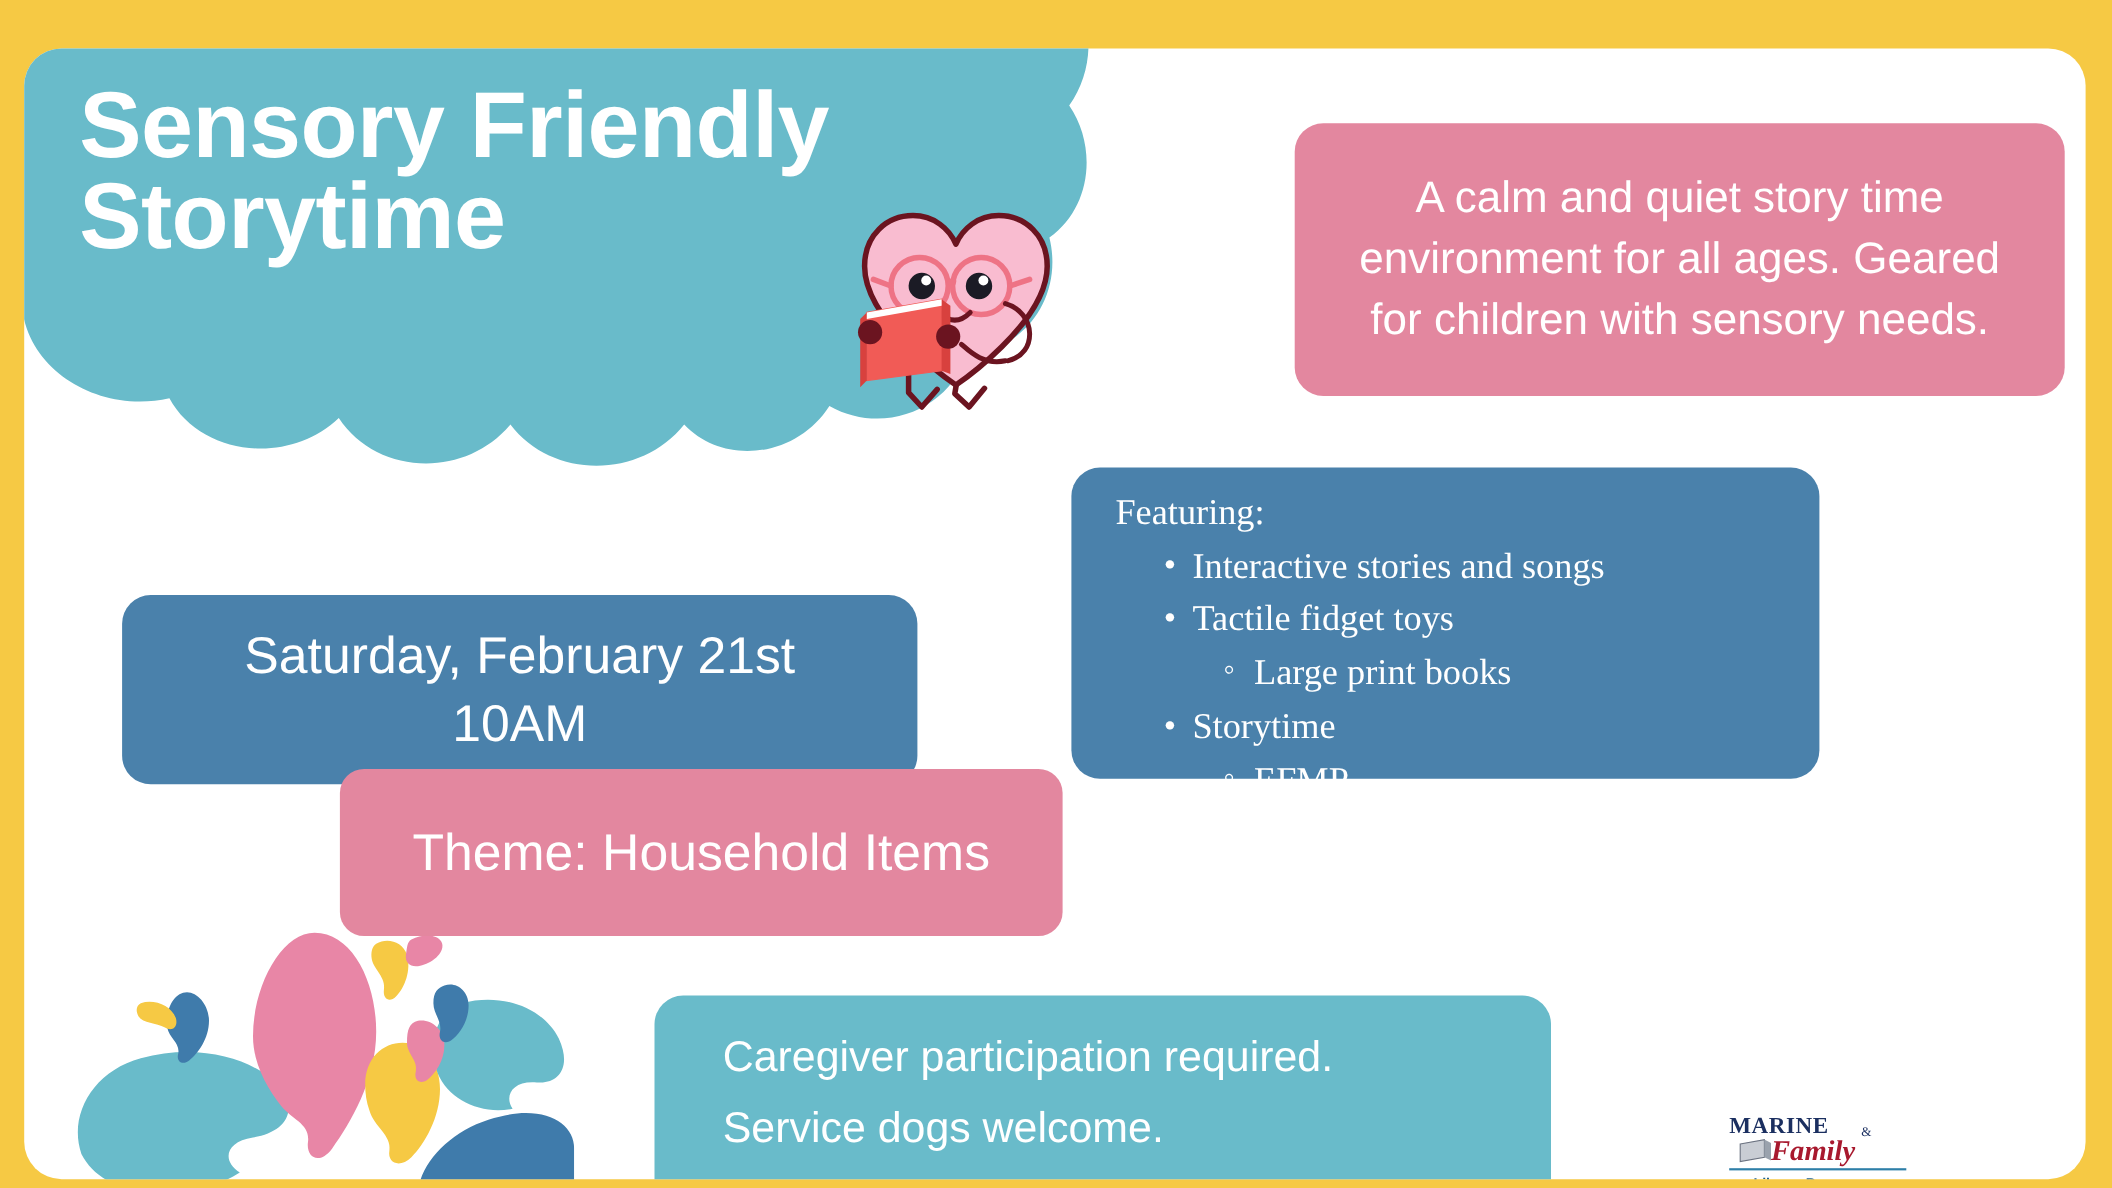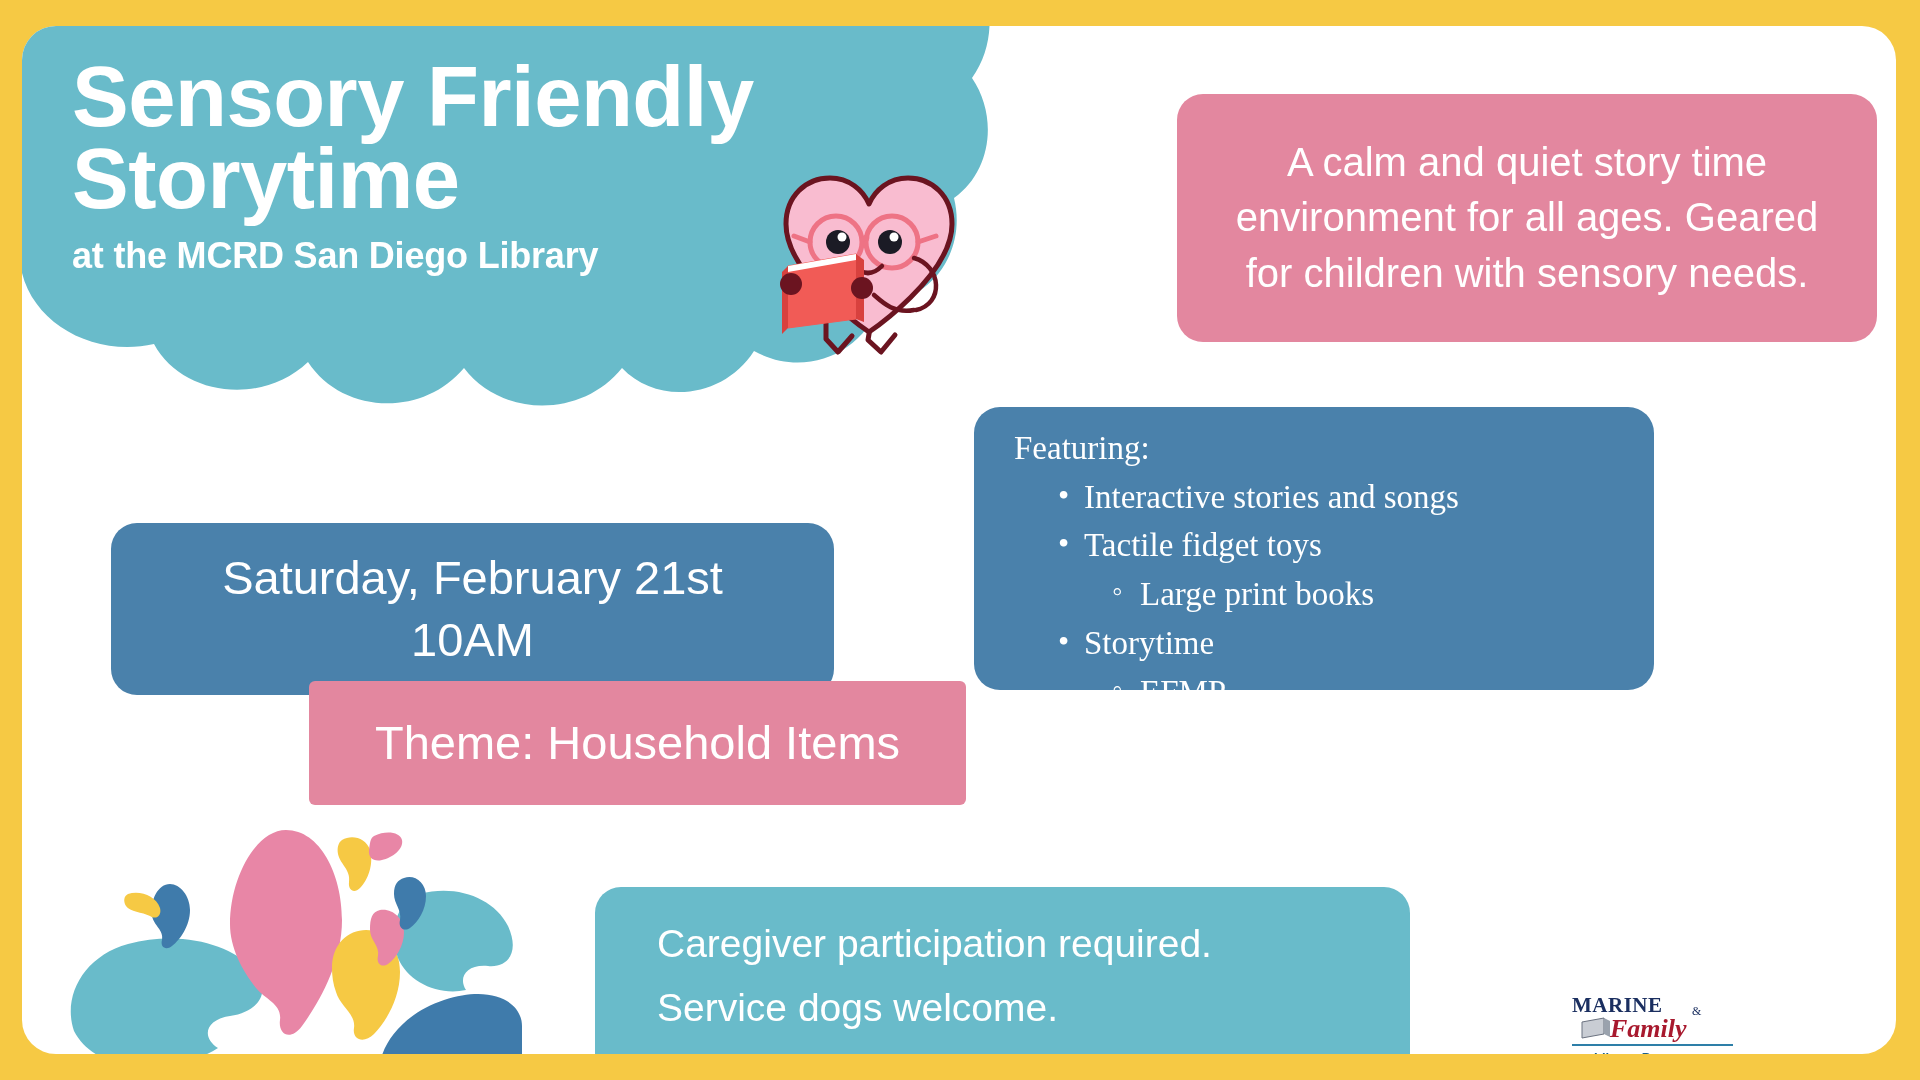--- a/index.html
+++ b/index.html
@@ -19,21 +19,21 @@
     width: 1920px;
     height: 1080px;
     background: #f6c944;
     overflow: hidden;
   }
 
   
   .white-card {
     position: absolute;
     left: 22px;
-    top: 26px;
+    top: 44px;
     width: 1874px;
     height: 1028px;
     background: #ffffff;
     border-radius: 34px;
     overflow: hidden;
   }
 
   
   .cloud-wrap {
     position: absolute;
@@ -181,23 +181,23 @@
     text-align: center;
     white-space: pre-line;
   }
 
   
   .theme-box {
     position: absolute;
     left: 287px;
     top: 655px;
     width: 657px;
-    height: 124px;
+    height: 152px;
     background: #e3879f;
-    border-radius: 6px;
+    border-radius: 22px;
     z-index: 6;
     display: flex;
     align-items: center;
     justify-content: center;
     box-sizing: border-box;
     padding: 0 22px;
   }
   .theme-box p {
     margin: 0;
     color: #ffffff;
@@ -274,21 +274,20 @@
                    C280,440 200,430 172,378
                    C110,392 45,355 38,296
                    C-20,290 -60,240 -60,180 Z"></path>
         </g>
       </svg>
     </div>
 
     <div class="title-block">
       <h1 class="title-main">Sensory Friendly
 Storytime</h1>
-      <p class="title-sub">at the MCRD San Diego Library</p>
     </div>
 
     <div class="mascot">
       <svg width="210" height="215" viewBox="0 0 210 215" xmlns="http://www.w3.org/2000/svg">
 
         <path d="M62,160 L62,185 L74,198 L88,182" fill="none" stroke="#6b1420" stroke-width="5" stroke-linecap="round" stroke-linejoin="round"></path>
         <path d="M108,162 L104,186 L117,198 L131,181" fill="none" stroke="#6b1420" stroke-width="5" stroke-linecap="round" stroke-linejoin="round"></path>
 
         <path d="M105,178
                  C105,178 22,122 22,70

